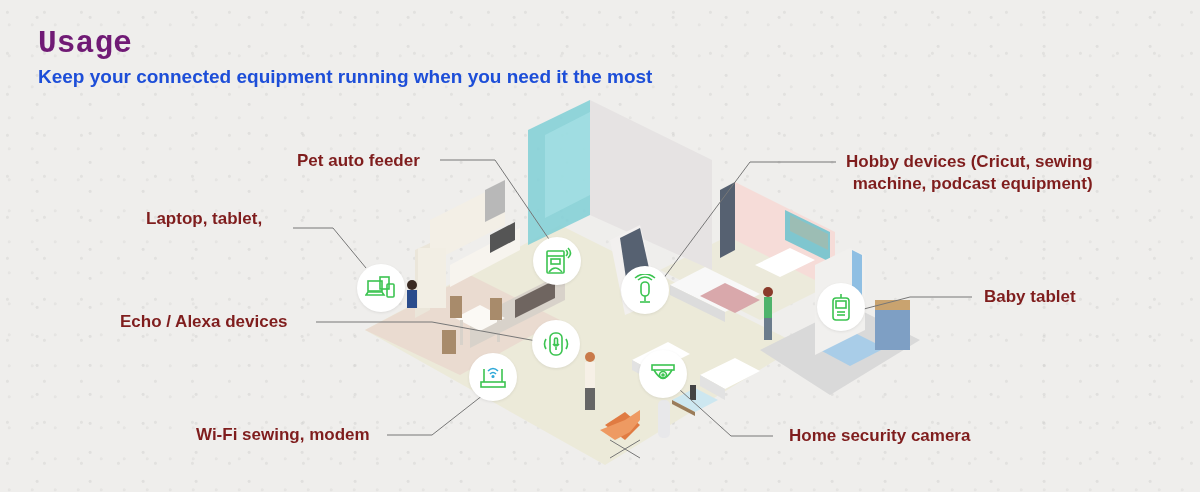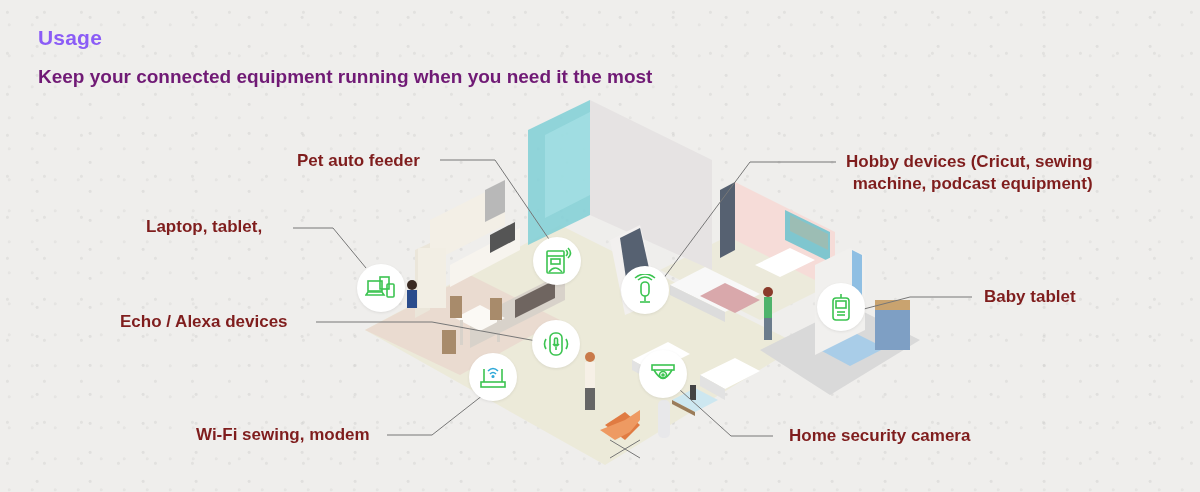--- a/index.html
+++ b/index.html
@@ -8,25 +8,25 @@
     background: #efeeec;
     background-image:
       radial-gradient(circle at 20% 30%, rgba(200,200,198,0.35) 0 1px, transparent 2px),
       radial-gradient(circle at 70% 60%, rgba(190,190,188,0.3) 0 1px, transparent 2px),
       radial-gradient(circle at 40% 80%, rgba(210,210,208,0.35) 0 1px, transparent 2px);
     background-size: 37px 41px, 53px 29px, 23px 31px;
     font-family: "Liberation Sans", "DejaVu Sans", sans-serif;
   }
   .title {
     position: absolute; left: 38px; top: 26px;
-    font-size: 21px; font-weight: bold; color: #8b5cf6; letter-spacing: 0.2px;
+    font-size: 31px; font-weight: bold; color: #701a75; letter-spacing: 0.2px; font-family: Liberation Mono, monospace;
   }
   .subtitle {
     position: absolute; left: 38px; top: 66px;
-    font-size: 19px; font-weight: bold; color: #701a75;
+    font-size: 19px; font-weight: bold; color: #1d4ed8;
   }
   .label {
     position: absolute; font-size: 17px; font-weight: bold; color: #7f1d1d;
     line-height: 22px; white-space: nowrap;
   }
   .label.right { text-align: right; }
   .label.center { text-align: right; }
   svg.scene { position: absolute; left: 0; top: 0; }
   .icon-badge {
     position: absolute; width: 48px; height: 48px; border-radius: 50%;
@@ -122,21 +122,21 @@
     <polyline points="293,228 333,228 366,268"></polyline>
     <polyline points="316,322 432,322 542,342"></polyline>
     <polyline points="387,435 432,435 492,388"></polyline>
     <polyline points="836,162 750,162 660,283"></polyline>
     <polyline points="972,297 910,297 860,310"></polyline>
     <polyline points="773,436 731,436 680,390"></polyline>
   </g>
 </svg>
 
 <div class="label" style="left:297px; top:150px;">Pet auto feeder</div>
-<div class="label right" style="left:146px; top:208px;margin-top:8px;">
+<div class="label right" style="left:146px; top:208px;">
   <div>Laptop, tablet,</div>
 </div>
 <div class="label" style="left:120px; top:311px;">Echo / Alexa devices</div>
 <div class="label" style="left:196px; top:424px;">Wi-Fi sewing, modem</div>
 <div class="label center" style="left:846px; top:151px;">
   <div>Hobby devices (Cricut, sewing</div>
   <div>machine, podcast equipment)</div>
 </div>
 <div class="label" style="left:984px; top:286px;">Baby tablet</div>
 <div class="label" style="left:789px; top:425px;">Home security camera</div>

